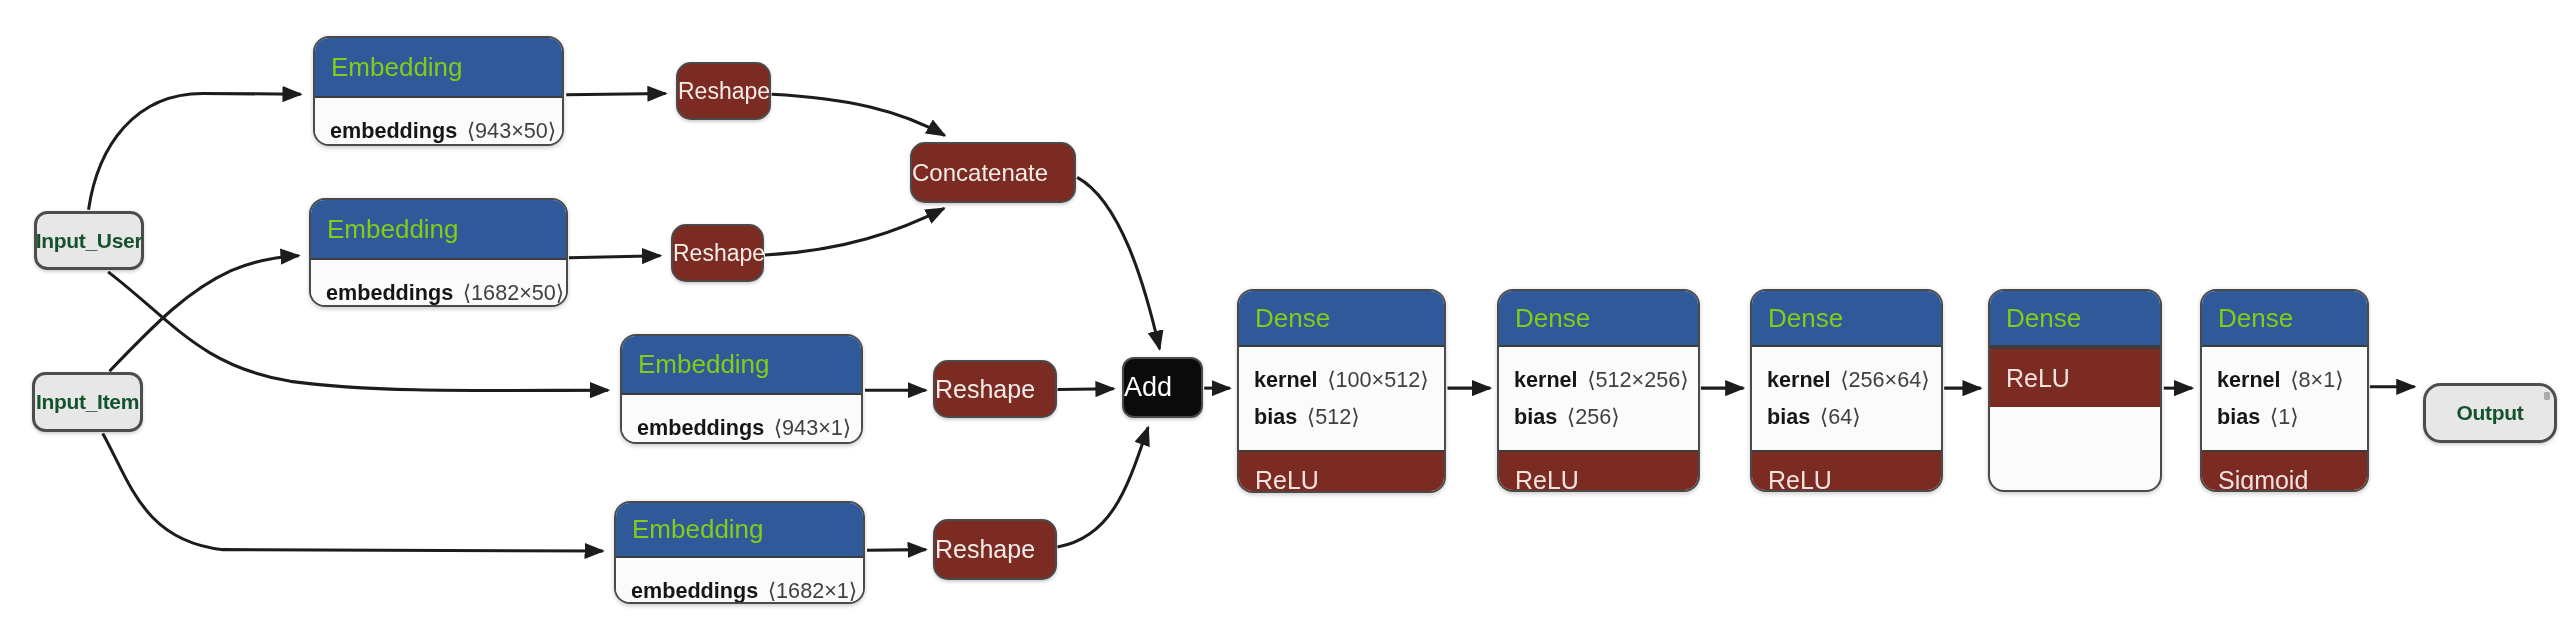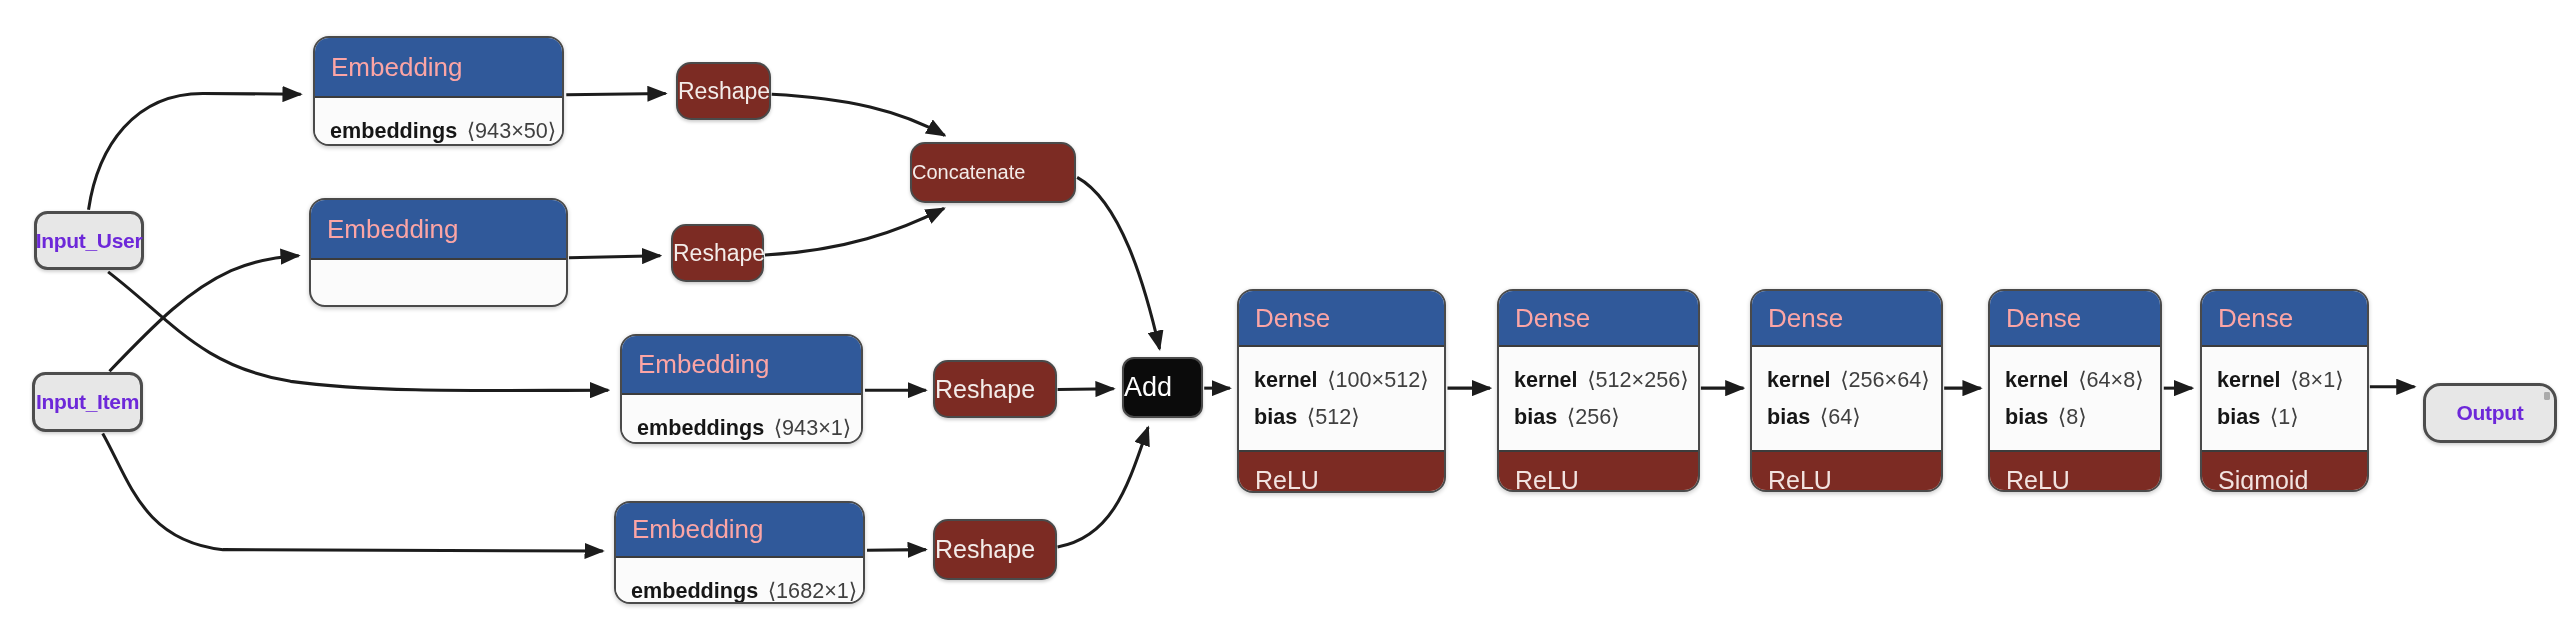--- a/index.html
+++ b/index.html
@@ -8,42 +8,42 @@
     font-family:"Liberation Sans","DejaVu Sans",sans-serif;
     -webkit-font-smoothing:antialiased;
   }
   #edges{position:absolute;left:0;top:0;width:2576px;height:633px;z-index:1;}
   .node{position:absolute;z-index:2;box-sizing:border-box;}
 
   
   .io{
     background:#e7e7e7;border:3.4px solid #4d4d4d;border-radius:13.5px;
     display:flex;align-items:center;justify-content:center;
-    font-weight:bold;color:#6d28d9;font-size:21px;letter-spacing:-0.3px;
+    font-weight:bold;color:#14532d;font-size:21px;letter-spacing:-0.3px;
     box-shadow:0 1.4px 3.4px rgba(0,0,0,.18);
   }
 
   
   .op{
     border:2.7px solid #4a4a4a;border-radius:15px;
     display:flex;align-items:center;justify-content:flex-start;
     color:#f3ece9;font-size:25px;
     box-shadow:0 1.4px 3.4px rgba(0,0,0,.2);
   }
   .op.red{background:#7c2b23;}
   .op.black{background:#0b0b0b;border-radius:12px;color:#fdfdfd;font-size:27px;}
 
   
   .card{
     border:2.7px solid #4a4a4a;border-radius:16px;overflow:hidden;
     display:flex;flex-direction:column;background:#fbfbfb;
     box-shadow:0 1.4px 4px rgba(0,0,0,.2);
   }
   .card .hd{
-    background:#30599a;color:#fca5a5;font-size:26px;
+    background:#30599a;color:#84cc16;font-size:26px;
     display:flex;align-items:center;padding:0 16px;
     border-bottom:2.7px solid #3c3c3c;flex:0 0 auto;
   }
   .card .bd{
     background:#fbfbfb;flex:1 1 auto;
     display:flex;flex-direction:column;justify-content:center;
     padding:20px 15px;gap:10.8px;font-size:21.6px;color:#404040;
   }
   .card .bd .row{white-space:nowrap;}
   .card .bd b{color:#161616;font-weight:bold;margin-right:9.5px;}
@@ -101,20 +101,23 @@
   </div>
   <div class="bd">
     <div class="row"><b>embeddings</b><span>⟨943×50⟩</span></div>
   </div>
 </div>
 
 <div class="node card" style="left:309px;top:198px;width:259px;height:109px;">
   <div class="hd" style="height:58px;">
     <span>Embedding</span>
   </div>
+  <div class="bd">
+    <div class="row"><b>embeddings</b><span>⟨1682×50⟩</span></div>
+  </div>
 </div>
 
 <div class="node card" style="left:620px;top:334px;width:243px;height:110px;">
   <div class="hd" style="height:57px;">
     <span>Embedding</span>
   </div>
   <div class="bd">
     <div class="row"><b>embeddings</b><span>⟨943×1⟩</span></div>
   </div>
 </div>
@@ -137,21 +140,21 @@
 </div>
 
 <div class="node op red" style="left:933px;top:360px;width:124px;height:58px;">
   <span>Reshape</span>
 </div>
 
 <div class="node op red" style="left:933px;top:519px;width:124px;height:61px;">
   <span>Reshape</span>
 </div>
 
-<div class="node op red" style="left:910px;top:142px;width:166px;height:61px;font-size:20px;">
+<div class="node op red" style="left:910px;top:142px;width:166px;height:61px;font-size:24px;">
   <span>Concatenate</span>
 </div>
 
 <div class="node op black" style="left:1122px;top:357px;width:81px;height:61px;">
   <span>Add</span>
 </div>
 
 <div class="node card" style="left:1237px;top:289px;width:209px;height:204px;">
   <div class="hd" style="height:54px;">
     <span>Dense</span>
@@ -188,24 +191,20 @@
   </div>
   <div class="ft" style="height:58px;">
     <span>ReLU</span>
   </div>
 </div>
 
 <div class="node card" style="left:1988px;top:289px;width:174px;height:203px;">
   <div class="hd" style="height:54px;">
     <span>Dense</span>
   </div>
-  <div class="bd">
-    <div class="row"><b>kernel</b><span>⟨64×8⟩</span></div>
-    <div class="row"><b>bias</b><span>⟨8⟩</span></div>
-  </div>
   <div class="ft" style="height:58px;">
     <span>ReLU</span>
   </div>
 </div>
 
 <div class="node card" style="left:2200px;top:289px;width:169px;height:203px;">
   <div class="hd" style="height:54px;">
     <span>Dense</span>
   </div>
   <div class="bd">

